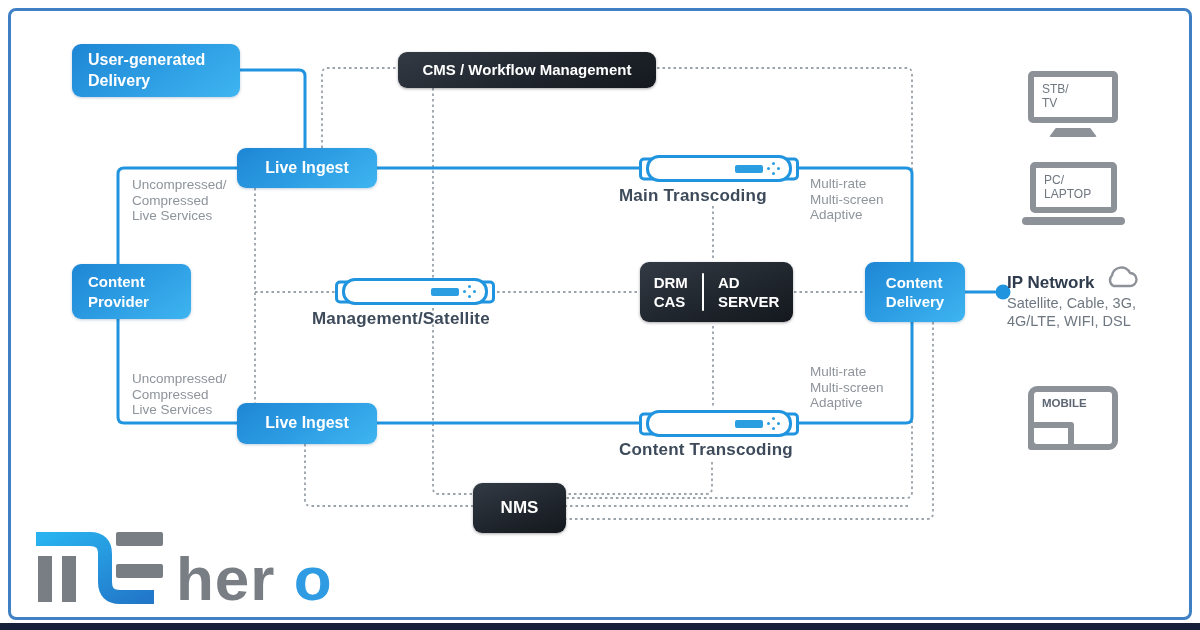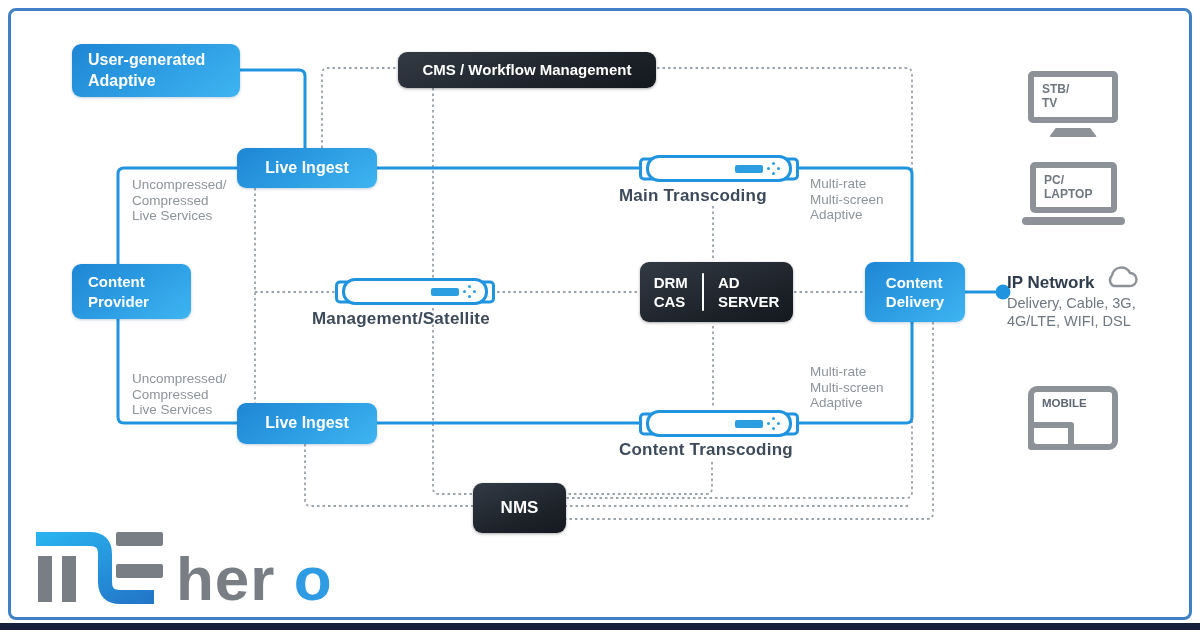--- a/index.html
+++ b/index.html
@@ -61,21 +61,21 @@
     z-index:2;font-weight:700;font-size:17px;color:#3d4a5a;letter-spacing:.2px;
   }
   .note{
     z-index:2;font-size:13.5px;line-height:15.5px;color:#8e949b;white-space:pre-line;
   }
   .iptitle{z-index:2;font-size:17px;font-weight:700;color:#2f3c4e;}
   .ipsub{z-index:2;font-size:14.5px;line-height:18px;color:#6e7781;white-space:pre-line;}
   
   .screen{
     z-index:2;border:6px solid #8d9298;border-radius:5px;background:#fff;
-    box-sizing:border-box;color:#6f7780;font-size:12px;font-weight:700;
+    box-sizing:border-box;color:#6f7780;font-size:12px;font-weight:400;
     line-height:14px;white-space:pre-line;padding:5px 8px;
   }
   .tv-stand{
     z-index:2;background:#8d9298;border-radius:2px;
     clip-path:polygon(14% 0,86% 0,100% 100%,0 100%);
   }
   .laptop-base{z-index:2;background:#8d9298;border-radius:4px;}
   .mobile-outer{
     z-index:2;border:6px solid #8d9298;border-radius:9px;background:#fff;box-sizing:border-box;
     color:#5d6673;font-size:11.5px;font-weight:600;padding:5px 8px;position:absolute;
@@ -110,21 +110,21 @@
     <path d="M377,168 H642"></path>
     <path d="M795,168 H906 Q912,168 912,174 V262"></path>
     <path d="M912,322 V417 Q912,423 906,423 H795"></path>
     <path d="M377,423 H642"></path>
     <path d="M965,292 H995"></path>
   </g>
   <circle cx="1003" cy="292" r="7.5" fill="#2094df"></circle>
 </svg>
 
 <div class="abs bluebox pad" style="left:72px;top:44px;width:152px;height:53px;font-size:16px;">User-generated
-Adaptive</div>
+Delivery</div>
 
 <div class="abs bluebox center" style="left:237px;top:148px;width:140px;height:40px;font-size:16px;">Live Ingest</div>
 
 <div class="abs bluebox pad" style="left:72px;top:264px;width:103px;height:55px;">Content
 Provider</div>
 
 <div class="abs bluebox center" style="left:237px;top:403px;width:140px;height:41px;font-size:16px;">Live Ingest</div>
 
 <div class="abs bluebox center" style="left:865px;top:262px;width:100px;height:60px;">Content
 Delivery</div>
@@ -181,21 +181,21 @@
 Multi-screen
 Adaptive</div>
 <div class="abs note" style="left:810px;top:364px;">Multi-rate
 Multi-screen
 Adaptive</div>
 
 <div class="abs iptitle" style="left:1007px;top:273px;">IP Network</div>
 <svg class="abs" style="left:1100px;top:264px;" width="40" height="28" viewBox="0 0 40 28">
   <path d="M30,22 a6.5,6.5 0 0 0 0,-13 a9.5,9.5 0 0 0 -18,2.5 a6.5,6.5 0 0 0 1.5,10.5 z" fill="none" stroke="#8d9298" stroke-width="2.4" stroke-linejoin="round"></path>
 </svg>
-<div class="abs ipsub" style="left:1007px;top:294px;">Delivery, Cable, 3G,
+<div class="abs ipsub" style="left:1007px;top:294px;">Satellite, Cable, 3G,
 4G/LTE, WIFI, DSL</div>
 
 <div class="abs screen" style="left:1028px;top:71px;width:90px;height:52px;">STB/
 TV</div>
 <div class="abs tv-stand" style="left:1049px;top:128px;width:48px;height:9px;"></div>
 
 <div class="abs screen" style="left:1030px;top:162px;width:87px;height:51px;">PC/
 LAPTOP</div>
 <div class="abs laptop-base" style="left:1022px;top:217px;width:103px;height:8px;"></div>
 

